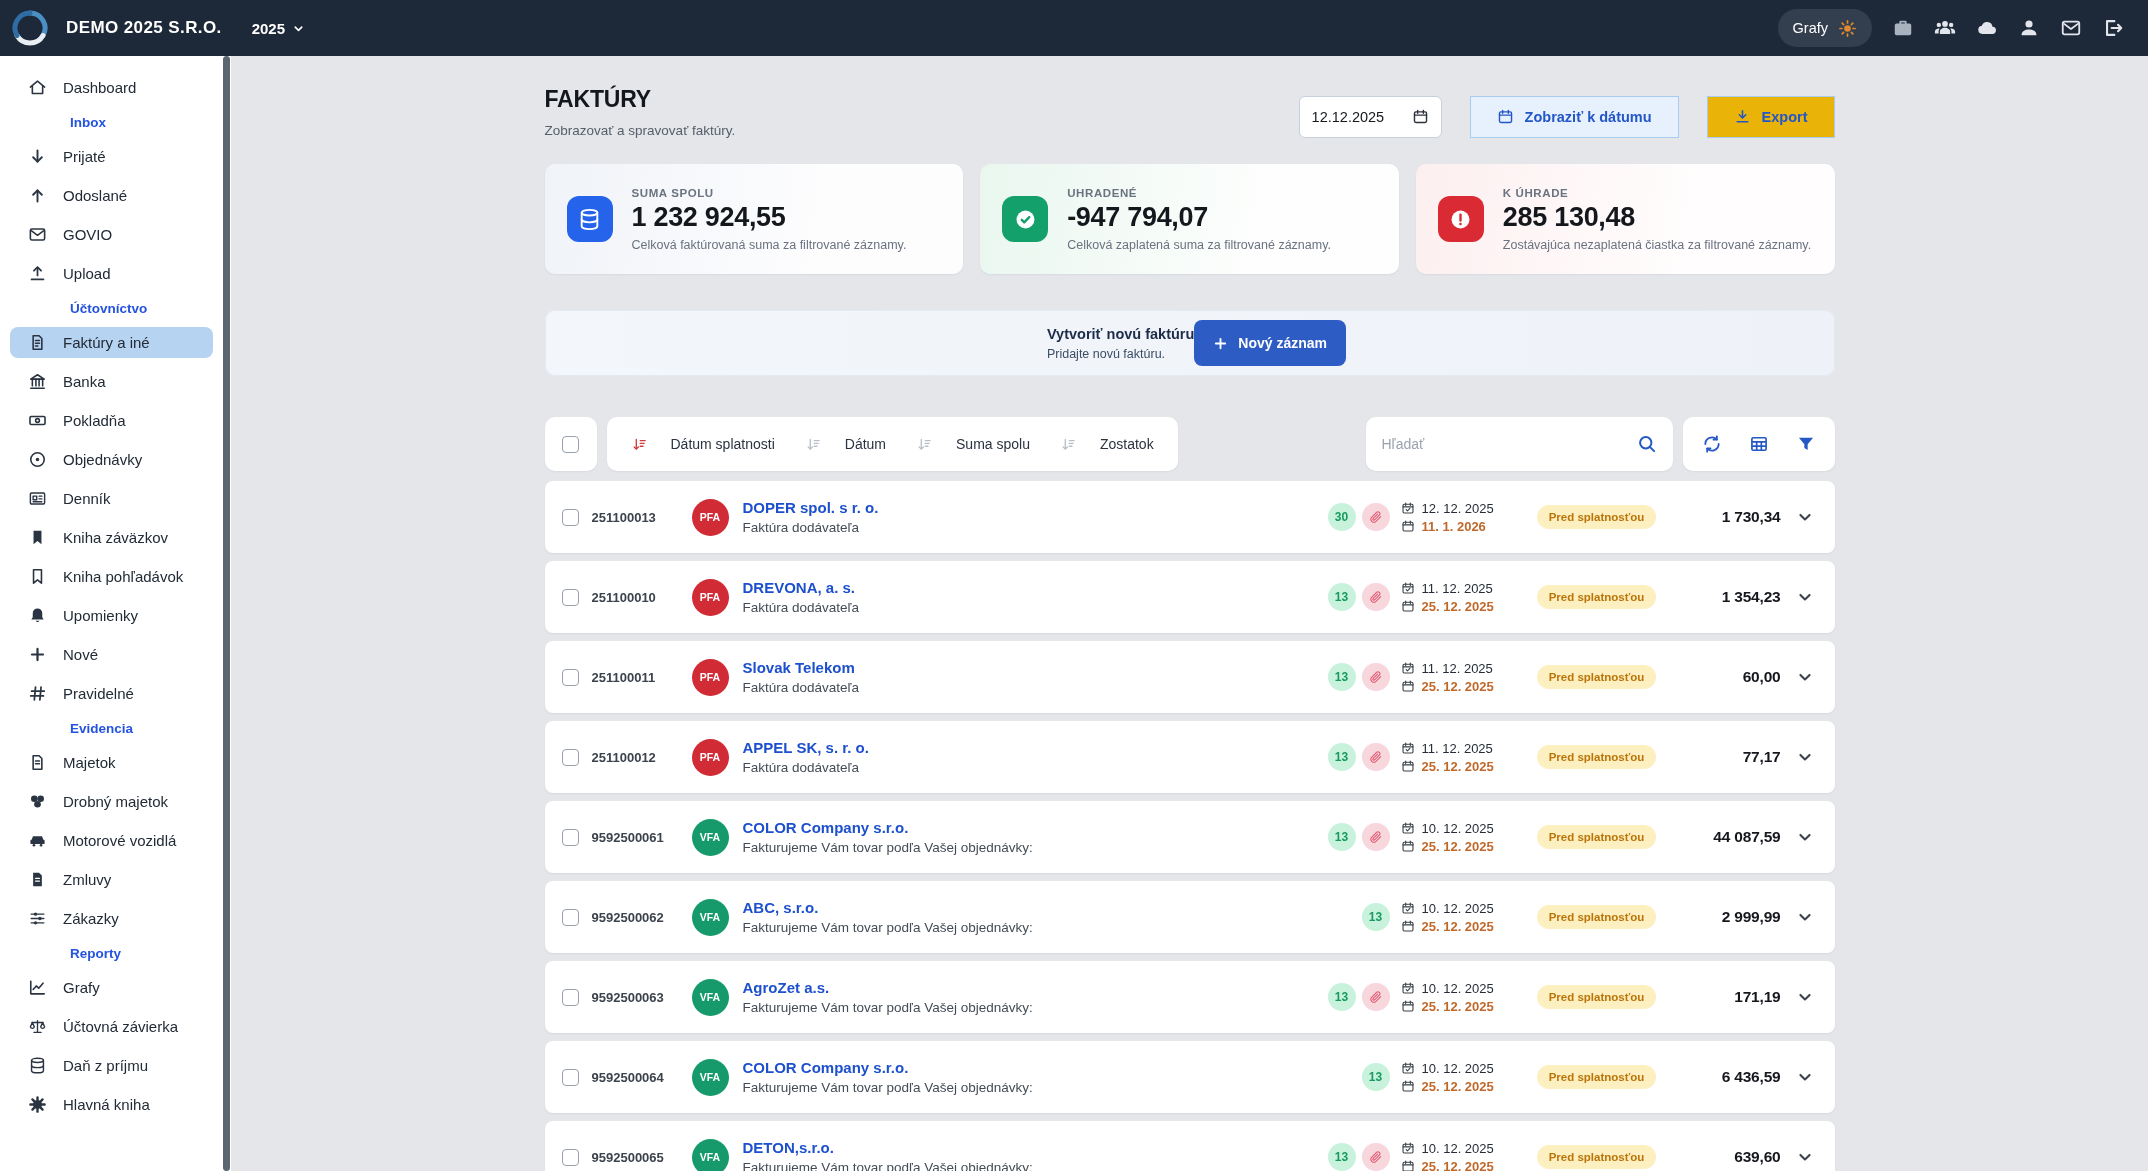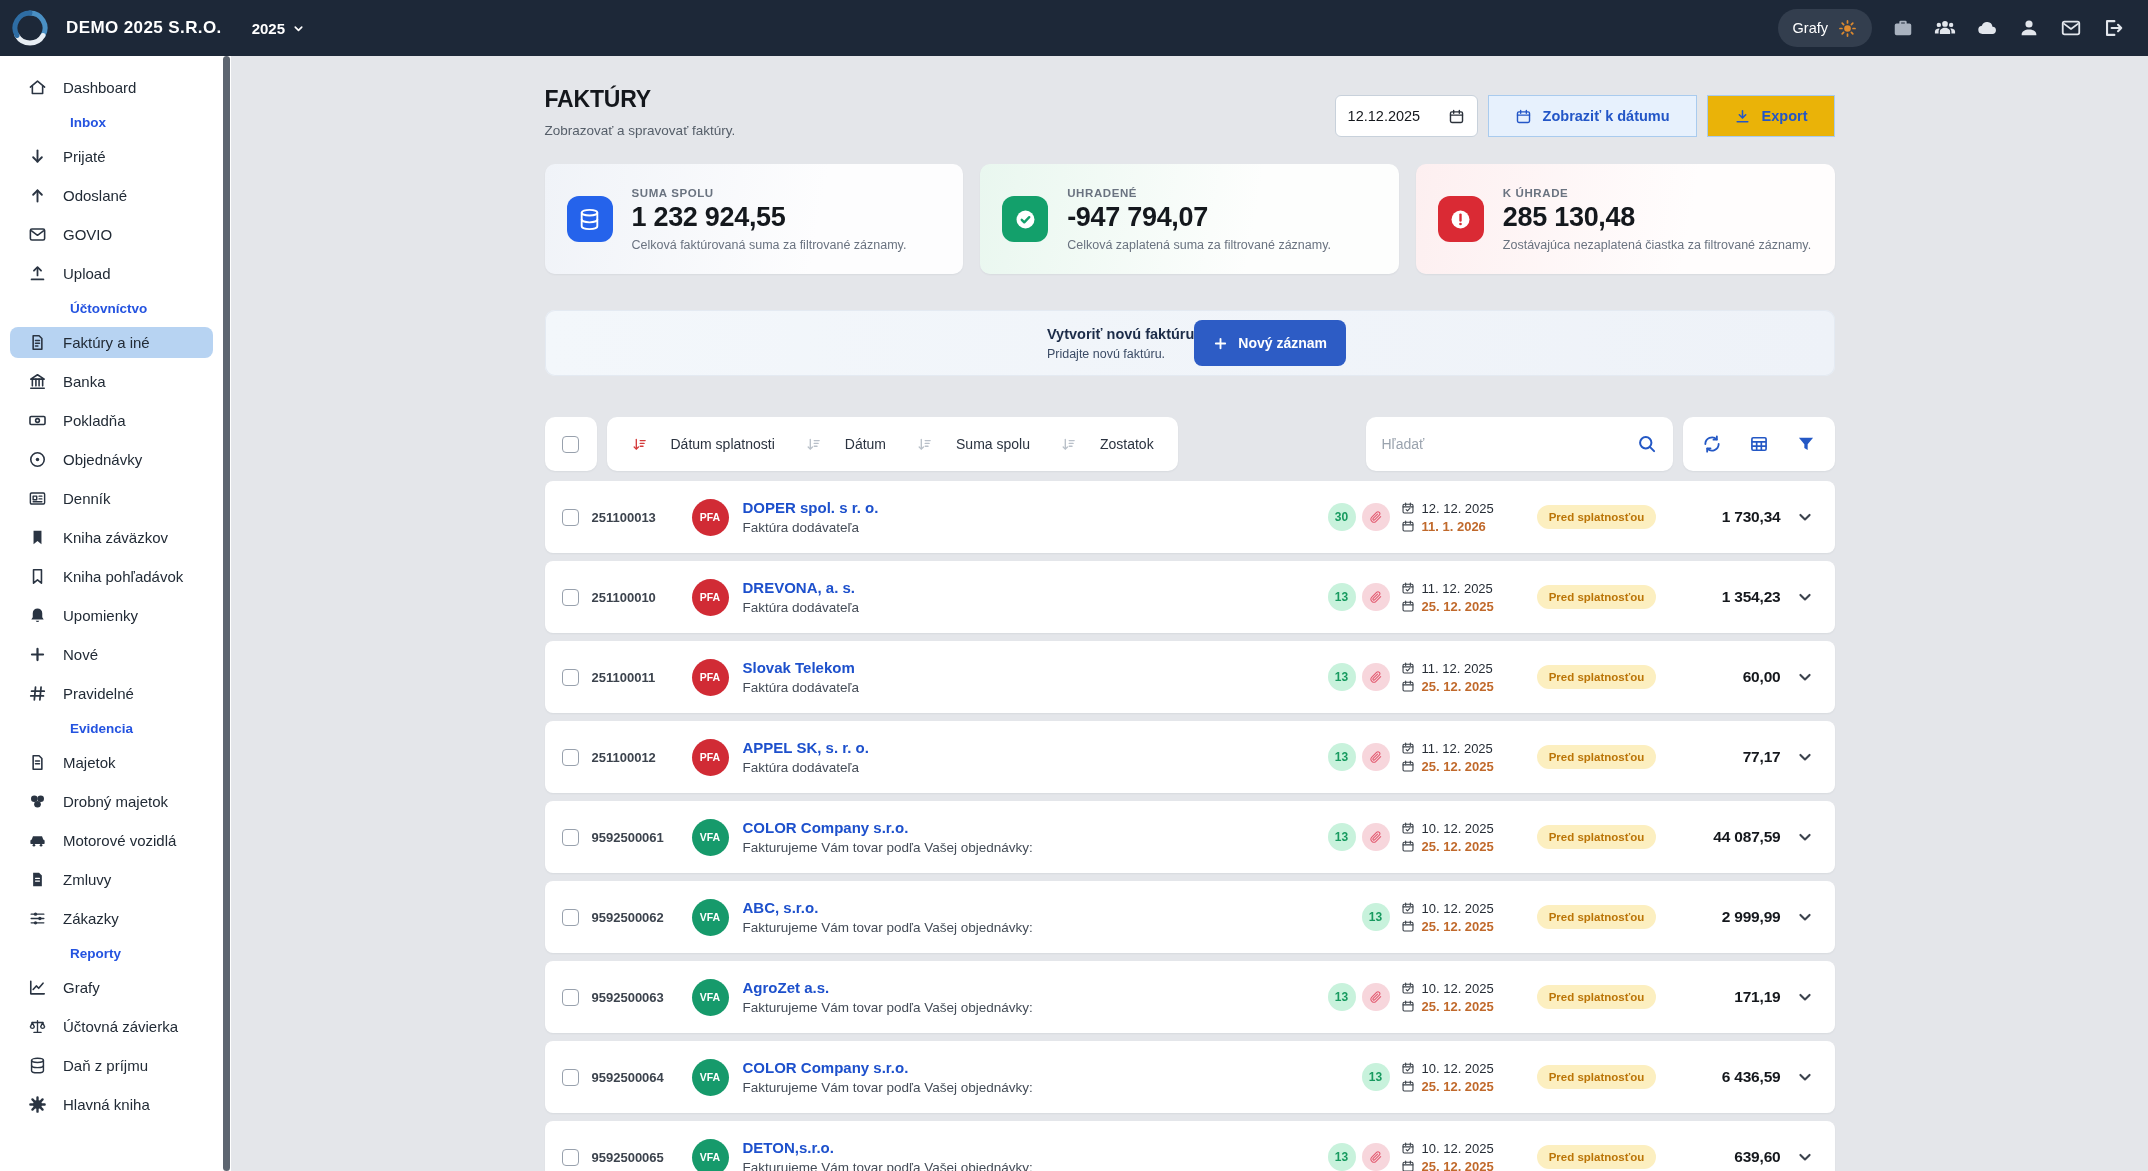--- a/index.html
+++ b/index.html
@@ -45,21 +45,21 @@
   .side-item.selected { background:#b7d3f2; }
   .side-label { font-weight:500; }
 
   
   main { flex:1; }
   .content { width:1290px; margin:0 auto; }
 
   .page-head { display:flex; justify-content:space-between; margin-top:30px; }
   .ph-title { font-size:23px; font-weight:800; color:#14171c; letter-spacing:-.2px; }
   .ph-sub { font-size:13.5px; color:#555e69; margin-top:10px; }
-  .ph-controls { display:flex; gap:10px; align-items:flex-start;margin-top:9px; }
+  .ph-controls { display:flex; gap:28px; align-items:center;margin-top:9px; }
   .date-box { background:#fff; border:1px solid #c8d1db; border-radius:6px; height:42px;
     display:flex; align-items:center; padding:0 12px; gap:10px; }
   .date-box input { border:none; outline:none; width:90px; font-size:14.5px; color:#15181d;
     font-family:inherit; font-weight:500; }
   .date-box .icon { color:#2b313a; }
   .date-box .icon svg { width:17px; height:17px; }
   .btn { height:42px; border-radius:0; border:1px solid #a9cbee; color:#2356c7;
     font-size:14.5px; font-weight:600; display:flex; align-items:center; gap:11px;
     padding:0 26px; cursor:pointer; font-family:inherit; }
   .btn .icon svg { width:17px; height:17px; }

